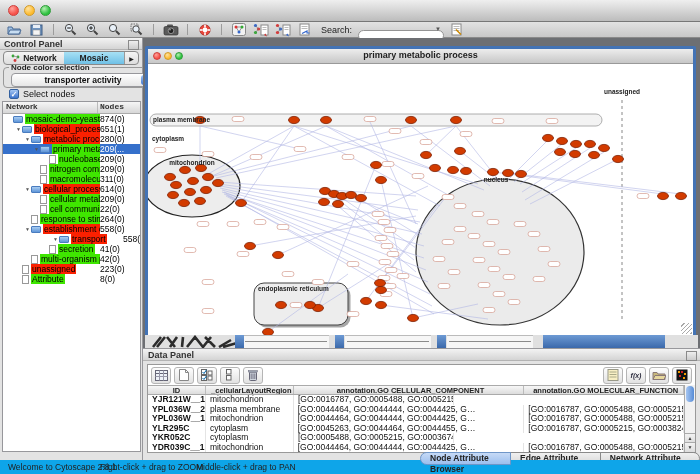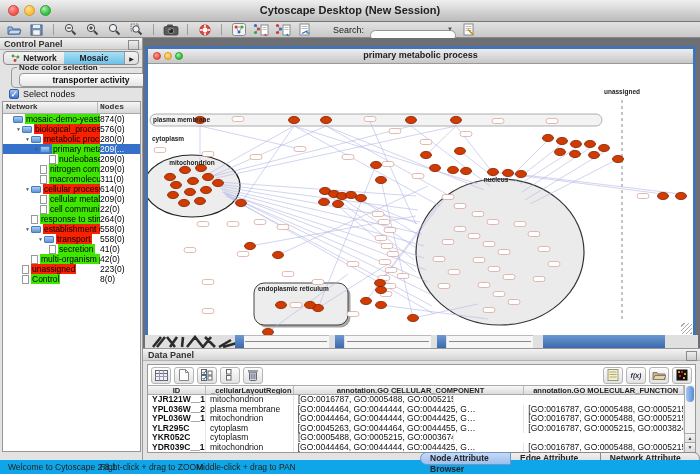--- a/index.html
+++ b/index.html
@@ -12,40 +12,40 @@
   .tl-red{left:8px;background:radial-gradient(circle at 35% 30%,#ffa39c,#f75149 65%);border:1px solid #ce3f3c;}
   .tl-yellow{left:24px;background:radial-gradient(circle at 35% 30%,#ffe2a0,#fdbb2f 65%);border:1px solid #d29a26;}
   .tl-green{left:40px;background:radial-gradient(circle at 35% 30%,#b6efb2,#2dc13f 65%);border:1px solid #2d9d38;}
   .title-text{position:absolute;left:0;right:0;top:4px;text-align:center;font-size:11px;font-weight:bold;color:#222;}
   
   .toolbar{position:absolute;left:0;top:22px;width:700px;height:16px;box-sizing:border-box;
     background:linear-gradient(#e2e2e2,#c8c8c8);border-bottom:1px solid #8a8a8a;
     display:flex;align-items:center;padding:0 5px;gap:3px;}
   .tb-btn{width:19px;height:14px;display:flex;align-items:center;justify-content:center;flex:none;}
   .tb-sep{width:1px;height:11px;background:#9c9c9c;margin:0 4px;flex:none;}
-  .search-wrap{display:flex;align-items:center;gap:6px;margin-left:16px;}
+  .search-wrap{display:flex;align-items:center;gap:6px;margin-left:4px;}
   .search-label{font-size:9px;color:#222;}
   .search-box{position:relative;width:86px;height:11px;}
   .search-input{width:86px;height:11px;border:1px solid #949494;border-radius:6px;font-size:8px;
     padding:0 12px 0 4px;background:#fff;box-sizing:border-box;font-family:inherit;}
   .search-arrow{position:absolute;right:3px;top:2px;font-size:6px;color:#555;}
   
   .control-panel{position:absolute;left:0;top:38px;width:143px;height:422px;background:#e3e3e3;
     border-right:1px solid #98989c;box-sizing:border-box;}
   .cp-header{position:absolute;left:0;top:0;right:0;height:12px;font-size:9px;font-weight:bold;color:#333;
     padding:1px 4px;background:linear-gradient(#f3f3f3,#d4d4d4);border-bottom:1px solid #b3b3b3;box-sizing:border-box;}
   .float-icon{position:absolute;right:3px;top:2px;width:9px;height:8px;border:1px solid #8a8a8a;
     background:linear-gradient(#eee,#ccc);}
   .cp-tabs{position:absolute;top:13px;left:3px;width:136px;height:14px;display:flex;border:1px solid #8a8a8a;
     border-radius:4px;background:linear-gradient(#f4f4f4,#ddd);overflow:hidden;box-sizing:border-box;}
   .cp-tab{flex:1;display:flex;align-items:center;justify-content:center;font-size:8.5px;font-weight:bold;color:#222;gap:3px;}
   .cp-tab.selected{background:linear-gradient(#a7e0f4,#6fc0e6);}
   .cp-tab-arrow{width:13px;display:flex;align-items:center;justify-content:center;font-size:6px;
     border-left:1px solid #999;color:#222;flex:none;}
-  .color-group{position:absolute;top:25px;left:11px;width:160px;height:25px;border:1px solid #999;
+  .color-group{position:absolute;top:25px;left:3px;width:160px;height:25px;border:1px solid #999;
     border-radius:4px;margin:0;padding:0;box-sizing:border-box;}
   .color-group legend{font-size:8px;font-weight:bold;color:#222;margin-left:5px;padding:0 2px;}
   .dropdown{position:absolute;left:7px;right:7px;top:1px;height:14px;border:1px solid #97979b;border-radius:4px;
     background:linear-gradient(#fff,#e6e6e6);font-size:8.5px;font-weight:bold;display:flex;align-items:center;
     justify-content:center;box-sizing:border-box;}
   .dd-stepper{position:absolute;right:1px;top:1px;width:12px;height:10px;border-radius:3px;
     background:linear-gradient(#9cc2f3,#3f74cd);color:#fff;font-size:4px;line-height:5px;text-align:center;}
   .checkbox-row{position:absolute;top:51px;left:9px;display:flex;align-items:center;gap:4px;}
   .checkbox{width:10px;height:10px;border-radius:2px;background:linear-gradient(#a3c6f4,#3a72cc);
     border:1px solid #33609f;color:#fff;font-size:8px;line-height:9px;text-align:center;font-weight:bold;box-sizing:border-box;}
@@ -127,21 +127,20 @@
 </style>
 </head>
 <body>
 
 <div id="app">
 
   <div class="titlebar">
     <span class="tl tl-red"></span>
     <span class="tl tl-yellow"></span>
     <span class="tl tl-green"></span>
-    <div class="title-text">Cytoscape Desktop (New Session)</div>
   </div>
 
   <div class="toolbar">
     <span class="tb-btn">
       <svg width="15" height="12">
           <path d="M1,10 L1,3 L5,3 L6,5 L13,5 L13,10 Z" fill="#9fc0e3" stroke="#4a6b95" stroke-width="1"></path>
           <path d="M1,10 L3,6 L14,6 L12,10 Z" fill="#c7ddf2" stroke="#4a6b95" stroke-width="1"></path>
         </svg>
     </span>
     <span class="tb-btn">
@@ -309,21 +308,21 @@
               <span class="lbl hl-green">mosaic-demo-yeast</span>
             </div>
             <span class="cnt">874(0)</span>
           </div>
           <div class="tree-row">
             <div class="row-left" style="padding-left: 12px;">
               <span class="tri">▼</span>
               <span class="ico-folder"></span>
               <span class="lbl hl-red">biological_process</span>
             </div>
-            <span class="cnt">576(0)</span>
+            <span class="cnt">651(1)</span>
           </div>
           <div class="tree-row">
             <div class="row-left" style="padding-left: 21px;">
               <span class="tri">▼</span>
               <span class="ico-folder"></span>
               <span class="lbl hl-red">metabolic process</span>
             </div>
             <span class="cnt">280(0)</span>
           </div>
           <div class="tree-row selected">
@@ -392,21 +391,21 @@
           </div>
           <div class="tree-row">
             <div class="row-left" style="padding-left: 21px;">
               <span class="tri">▼</span>
               <span class="ico-folder"></span>
               <span class="lbl hl-red">establishment of lo</span>
             </div>
             <span class="cnt">558(0)</span>
           </div>
           <div class="tree-row">
-            <div class="row-left" style="padding-left: 34px;">
+            <div class="row-left" style="padding-left: 26px; margin-left: 23px;">
               <span class="tri">▼</span>
               <span class="ico-folder"></span>
               <span class="lbl hl-red">transport</span>
             </div>
             <span class="cnt">558(0)</span>
           </div>
           <div class="tree-row">
             <div class="row-left" style="padding-left: 39px;">
               <span class="tri-sp"></span>
               <span class="ico-file"></span>
@@ -427,21 +426,21 @@
               <span class="tri-sp"></span>
               <span class="ico-file"></span>
               <span class="lbl hl-red">unassigned</span>
             </div>
             <span class="cnt">223(0)</span>
           </div>
           <div class="tree-row">
             <div class="row-left" style="padding-left: 12px;">
               <span class="tri-sp"></span>
               <span class="ico-file"></span>
-              <span class="lbl hl-green">Control</span>
+              <span class="lbl hl-green">Attribute</span>
             </div>
             <span class="cnt">8(0)</span>
           </div>
         </div>
     </div>
   </div>
 
   <div class="desktop">
     <div class="net-window">
       <div class="net-titlebar">

